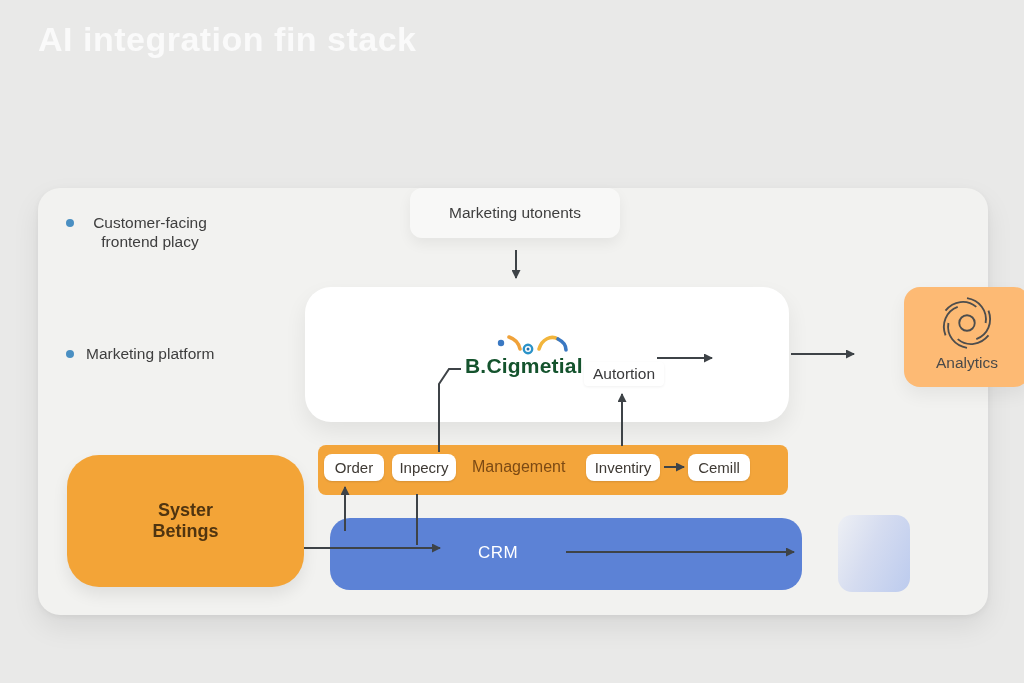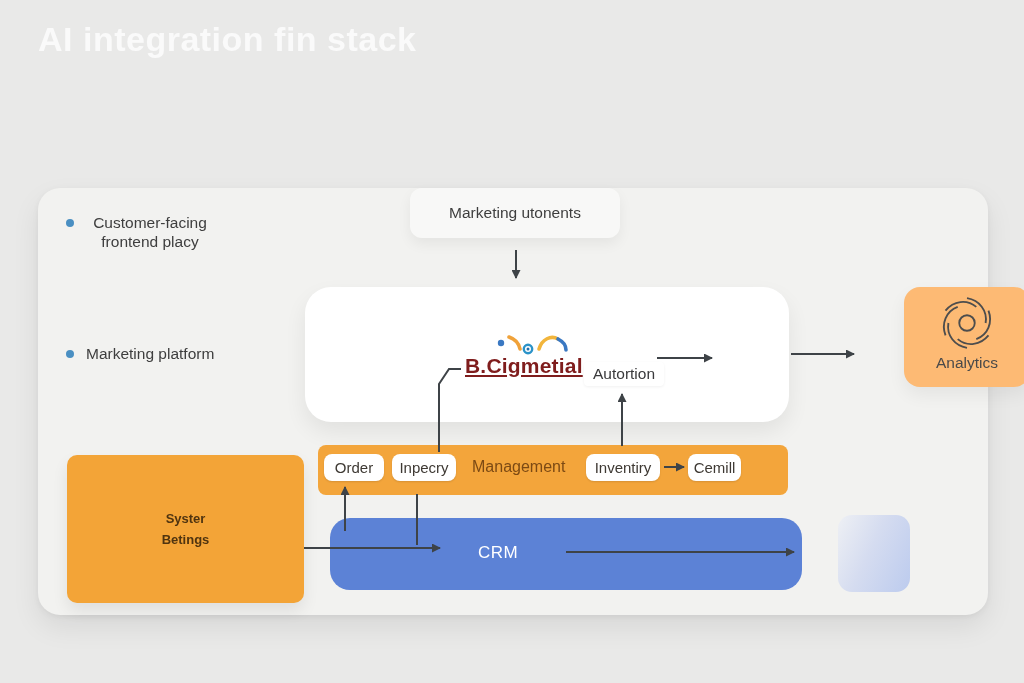--- a/index.html
+++ b/index.html
@@ -35,21 +35,21 @@
   }
   .centerbox {
     position:absolute; left:305px; top:287px; width:484px; height:135px;
     background:#ffffff; border-radius:26px;
     box-shadow:0 10px 22px rgba(0,0,0,.07);
   }
   .logo { position:absolute; left:463px; top:328px; width:130px; }
   .logo .decor { position:absolute; left:32px; top:0; }
   .logo .logotext {
     position:absolute; left:2px; top:26px; width:126px;
-    font-size:21px; font-weight:bold; color:#7f1d1d; letter-spacing:.2px;text-decoration:underline;
+    font-size:21px; font-weight:bold; color:#14532d; letter-spacing:.2px;
   }
   .autopill {
     position:absolute; left:584px; top:362px; padding:3px 9px;
     background:#ffffff; border-radius:4px; box-shadow:0 1px 3px rgba(0,0,0,.06);
     font-size:15.5px; color:#39393b;
   }
   .analytics {
     position:absolute; left:858px; top:287px; width:126px; height:100px;
     background:#fdba74; border-radius:16px;
     box-shadow:0 8px 18px rgba(0,0,0,.06);
@@ -62,30 +62,30 @@
     background:#f3a53b; border-radius:8px;
   }
   .chip {
     position:absolute; top:9px; height:27px; line-height:27px;
     background:#ffffff; border-radius:8px; text-align:center;
     font-size:15px; color:#3e3933; box-shadow:0 1px 2px rgba(0,0,0,.12);
   }
   .chip-order    { left:6px;   width:60px; }
   .chip-inpecry  { left:74px;  width:64px; }
   .chip-inventiry{ left:268px; width:74px; }
-  .chip-cemill   { left:370px; width:53px; }
+  .chip-cemill   { left:370px; width:62px; }
   .mgmt {
     position:absolute; left:154px; top:13px; font-size:16px; color:#7c4a14;
   }
   .syster {
-    position:absolute; left:67px; top:455px; width:237px; height:148px;
-    background:#f3a437; border-radius:10px;
+    position:absolute; left:67px; top:455px; width:237px; height:132px;
+    background:#f3a437; border-radius:32px;
     box-shadow:0 8px 16px rgba(0,0,0,.08);
     display:flex; flex-direction:column; align-items:center; justify-content:center;
-    font-size:13px; font-weight:bold; color:#4f3410; line-height:21px;
+    font-size:18px; font-weight:bold; color:#4f3410; line-height:21px;
   }
   .crm {
     position:absolute; left:330px; top:518px; width:472px; height:72px;
     background:#5c82d6; border-radius:20px;
   }
   .crm .crmlabel {
     position:absolute; left:148px; top:25px; font-size:17px; color:#ffffff;
     letter-spacing:.5px;
   }
   .bluechip {

